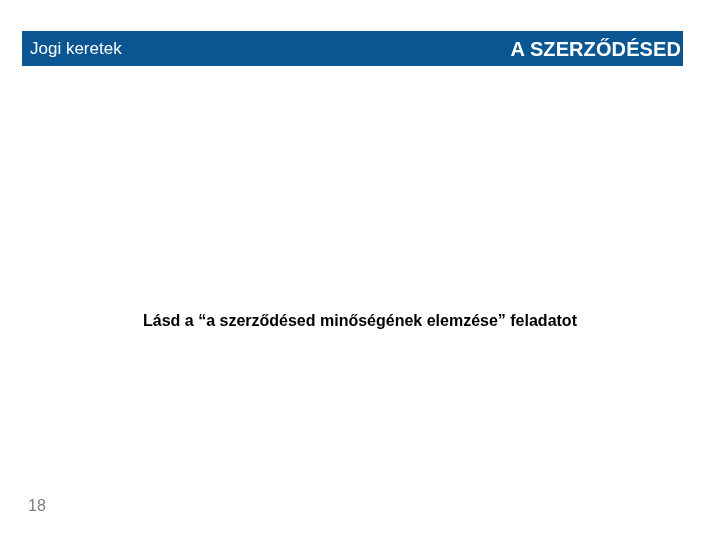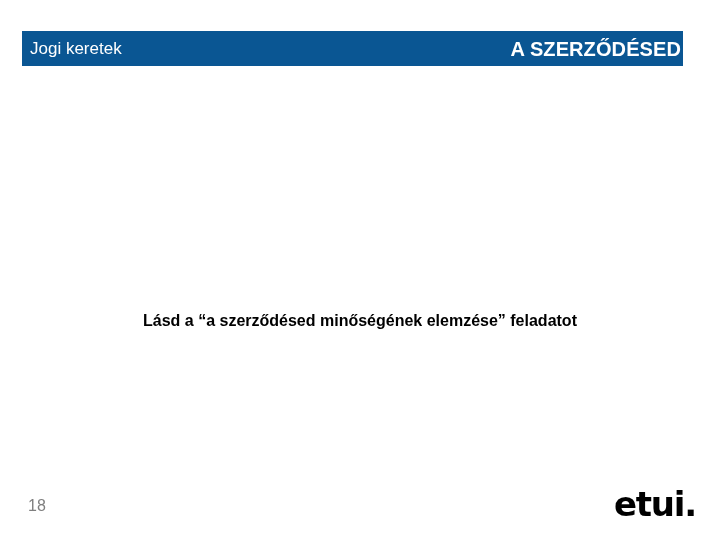--- a/index.html
+++ b/index.html
@@ -103,15 +103,14 @@
     <span class="header-left">Jogi keretek</span>
     <span class="header-right">A SZERZŐDÉSED</span>
   </div>
 
   <div class="body-area">
     <span class="body-text">Lásd a “a szerződésed minőségének elemzése” feladatot</span>
   </div>
 
   <div class="page-number">18</div>
 
-  <div class="logo">etui.</div>
 
 </div>
 
 </body></html>

